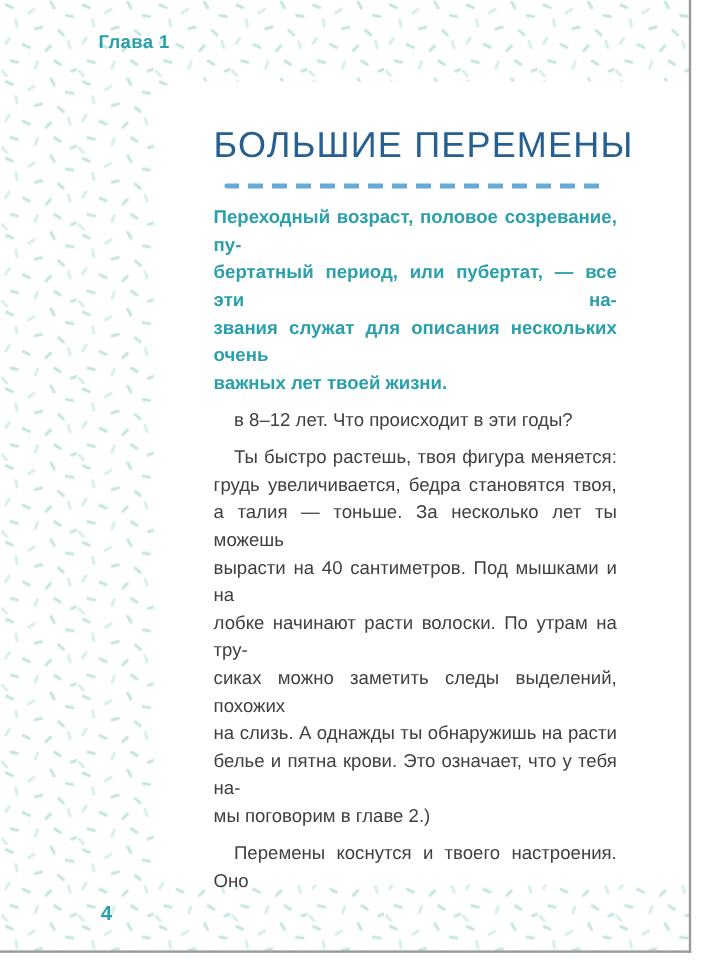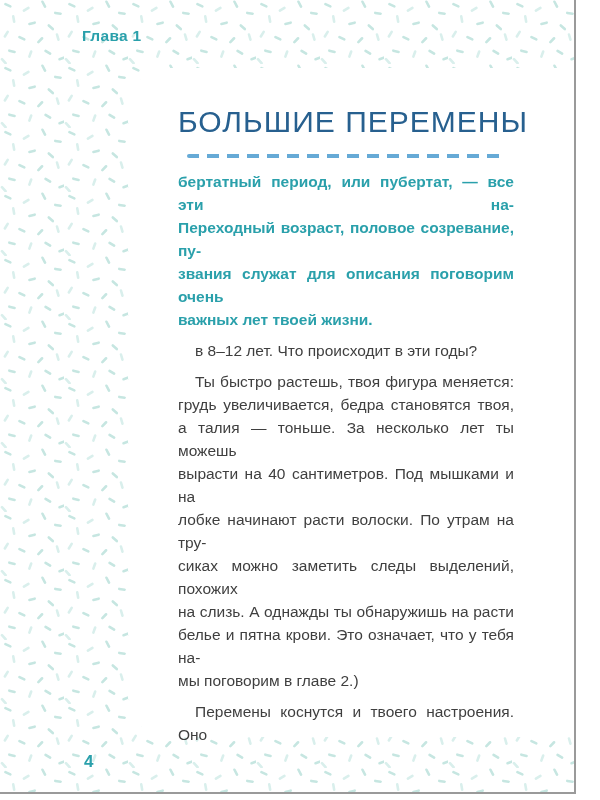--- a/index.html
+++ b/index.html
@@ -93,23 +93,23 @@
   <div class="edge-right"></div>
   <div class="edge-bottom"></div>
 
   <div class="content">
     <h1 class="page-title">БОЛЬШИЕ ПЕРЕМЕНЫ</h1>
     <div class="title-underline-wrap">
       <span class="title-underline"></span>
     </div>
     <div class="paragraphs" id="paragraphs">
         <div class="para lead">
+          <div class="line">Переходный возраст, половое созревание, пу-</div>
           <div class="line">бертатный период, или пубертат, — все эти на-</div>
-          <div class="line">Переходный возраст, половое созревание, пу-</div>
-          <div class="line">звания служат для описания поговорим очень</div>
+          <div class="line">звания служат для описания нескольких очень</div>
           <div class="line last">важных лет твоей жизни.</div>
         </div>
         <div class="para body indent">
           <div class="line last">в 8–12 лет. Что происходит в эти годы?</div>
         </div>
         <div class="para body indent">
           <div class="line">Ты быстро растешь, твоя фигура меняется:</div>
           <div class="line">грудь увеличивается, бедра становятся твоя,</div>
           <div class="line">а талия — тоньше. За несколько лет ты можешь</div>
           <div class="line">вырасти на 40 сантиметров. Под мышками и на</div>

